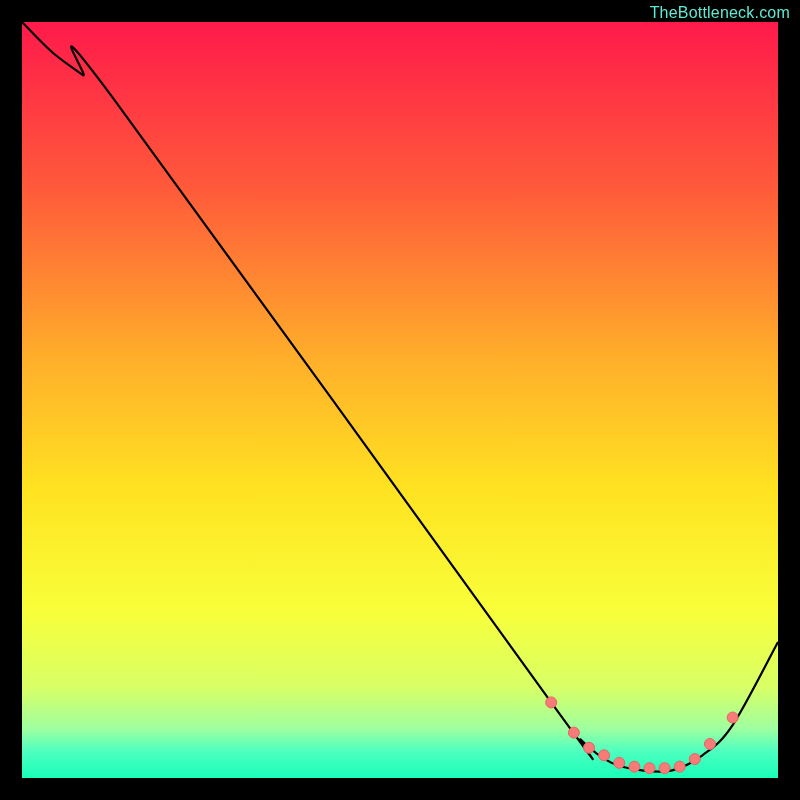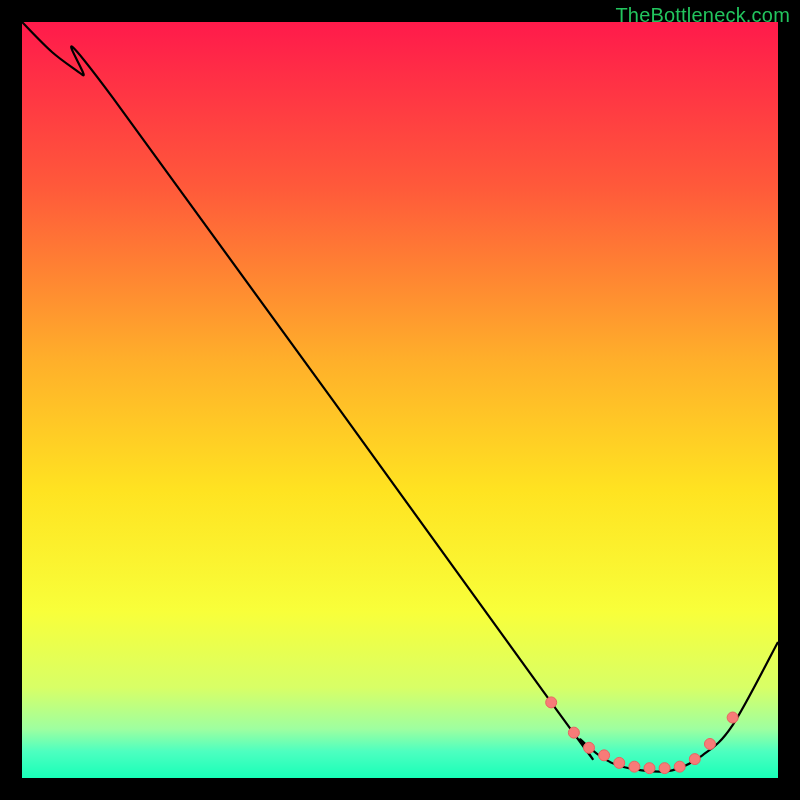--- a/index.html
+++ b/index.html
@@ -22,22 +22,22 @@
     left: 22px;
     top: 22px;
     width: 756px;
     height: 756px;
     overflow: hidden;
   }
   .watermark {
     position: absolute;
     top: 4px;
     right: 10px;
-    color: #22c55e;
-    font-size: 20px;
+    color: #5eead4;
+    font-size: 16px;
     font-weight: 500;
     letter-spacing: 0.2px;
     z-index: 5;
   }
   svg { display: block; }
 </style>
 </head>
 <body>
 
 <div class="stage">

